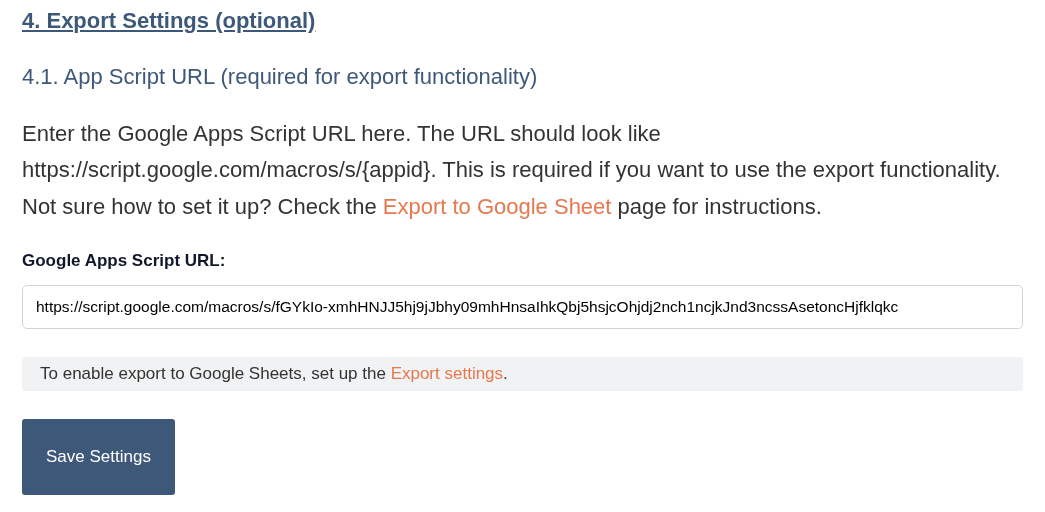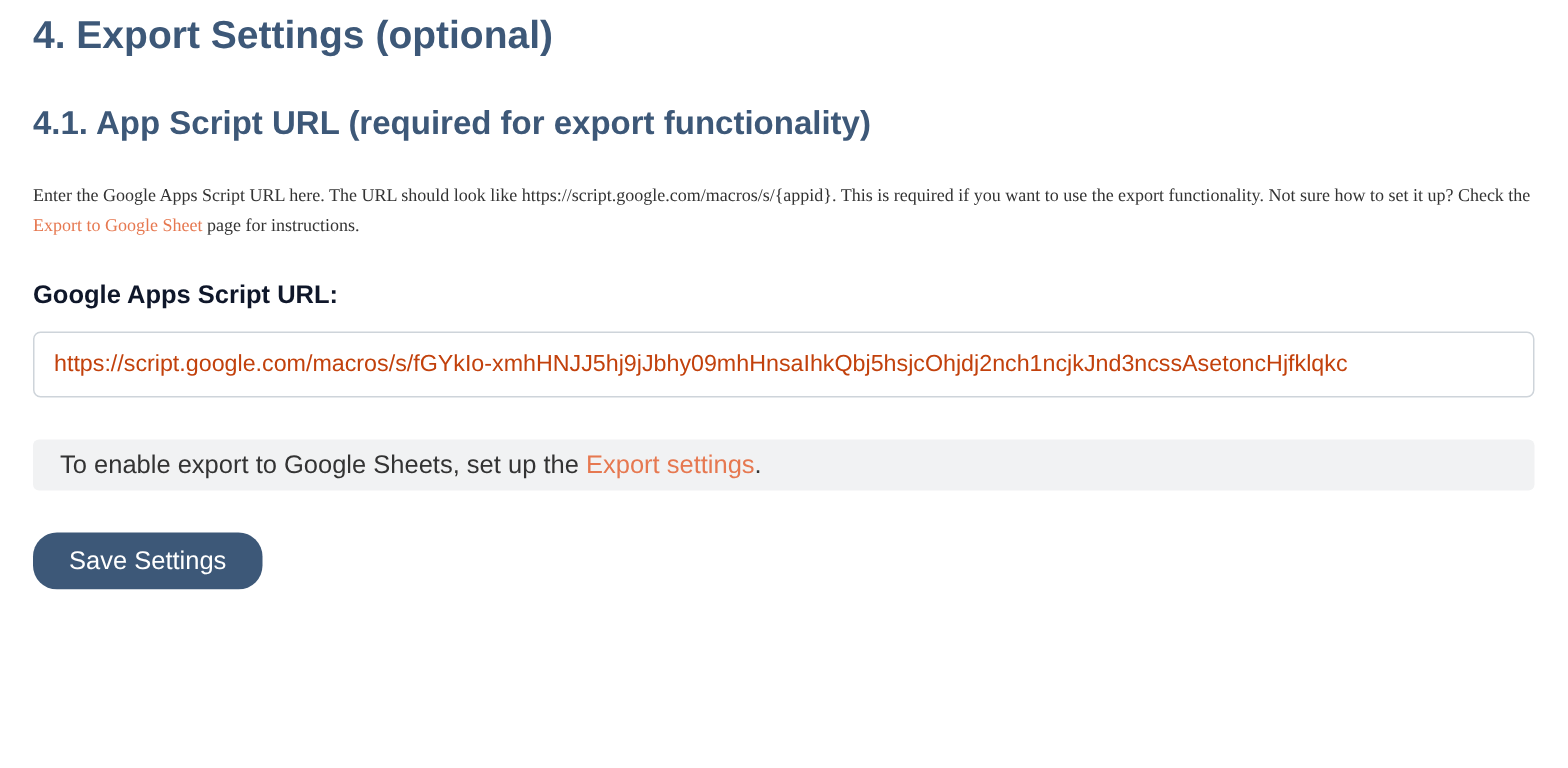--- a/index.html
+++ b/index.html
@@ -8,74 +8,74 @@
     body {
       margin: 0;
       padding: 0 22px;
       font-family: -apple-system, BlinkMacSystemFont, "Segoe UI", Helvetica, Arial, sans-serif;
       color: #333;
       width: 1045px;
       background: #fff;
     }
     h2.section-heading {
       color: #3d5878;
-      font-size: 26px;
+      font-size: 22px;
       font-weight: 700;
       margin: 8px 0 24px 0;
+      text-decoration: underline;
     }
     h3.subsection-heading {
       color: #3d5878;
       font-size: 22px;
-      font-weight: 700;
+      font-weight: 400;
       margin: 30px 0 26px 0;
     }
     p.description {
-      font-size: 12px;
+      font-size: 22px;
       line-height: 1.65;
       color: #333333;
       margin: 0 0 20px 0;
-      font-family: Liberation Serif, serif;
     }
     a.inline-link {
       color: #e67850;
       text-decoration: none;
     }
     .field-label {
       font-size: 17px;
       font-weight: 700;
       color: #0f172a;
       display: block;
       margin: 26px 0 14px 0;
     }
     .text-input {
       width: 100%;
       padding: 12px 13px;
       font-size: 15.5px;
       border: 1px solid #ced4da;
       border-radius: 5px;
-      color: #c2410c;
+      color: #000000;
       background: #fff;
       font-family: inherit;
     }
     .notice-box {
       background: #f1f2f3;
       border-radius: 4px;
       padding: 7px 18px;
       margin-top: 28px;
       font-size: 17px;
       color: #333333;
     }
     .save-button {
       margin-top: 28px;
       background: #3d5878;
       color: #fff;
       border: none;
-      padding: 9px 24px;
+      padding: 28px 24px;
       font-size: 17px;
-      border-radius: 16px;
+      border-radius: 3px;
       cursor: pointer;
       font-family: inherit;
     }
   </style>
 </head>
 <body>
 
 
 
 <h2 class="section-heading">4. Export Settings (optional)</h2>

